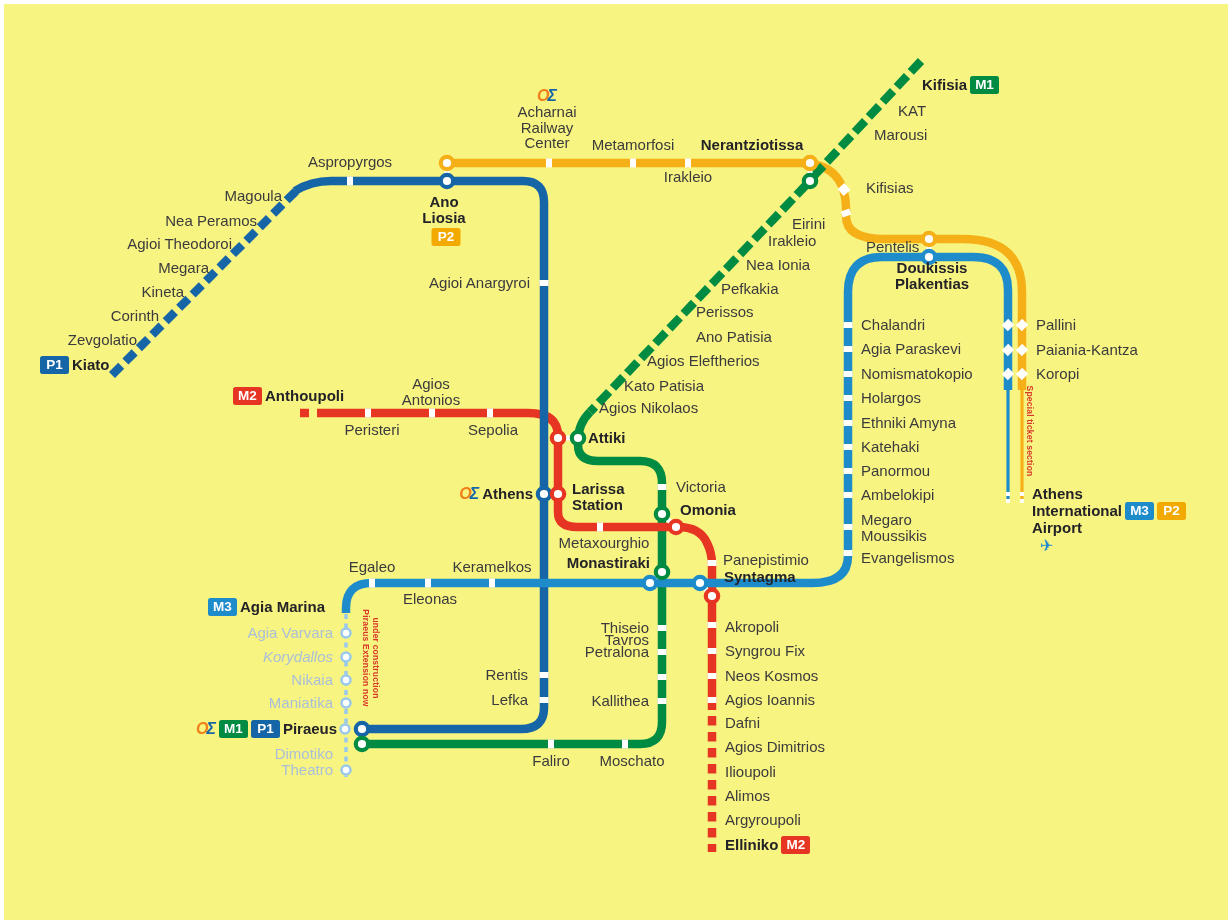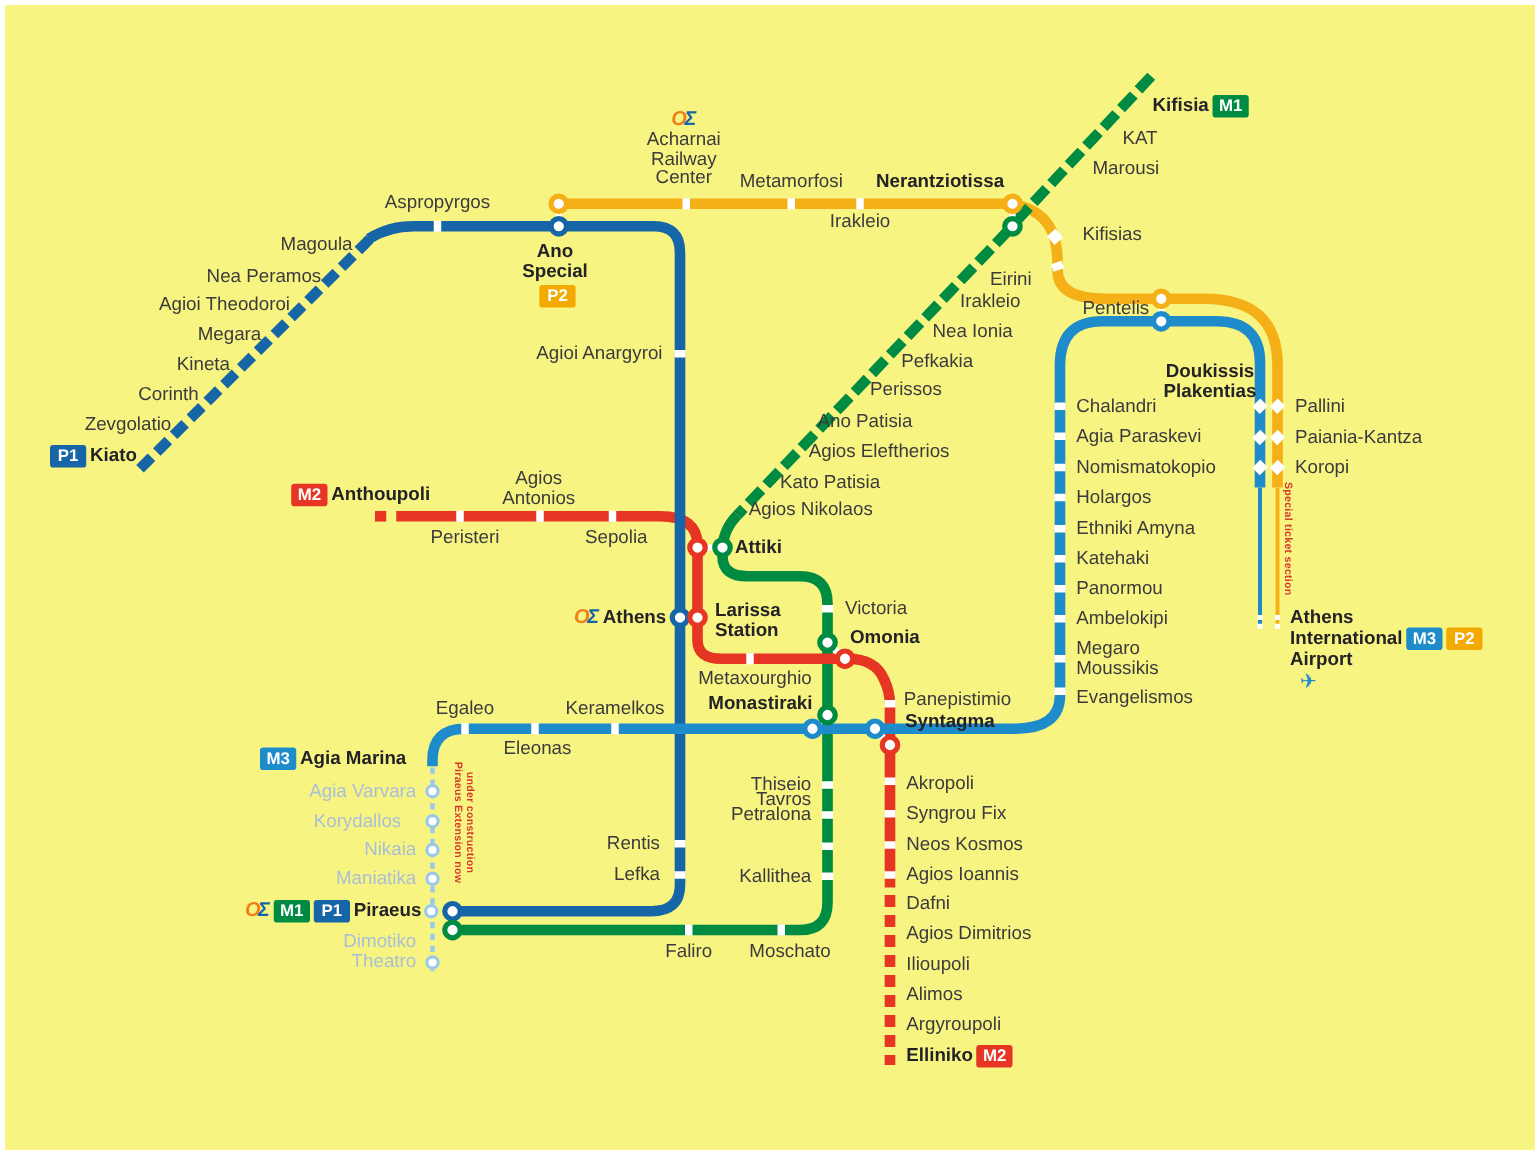--- a/index.html
+++ b/index.html
@@ -186,21 +186,21 @@
     </div>
     <div class="lbl a-l" style="left: 866px; top: 188px;">
       <span class="txt">Kifisias</span>
     </div>
     <div class="lbl a-l" style="left: 866px; top: 212px; margin-top: 35px;">
       <span class="txt">Pentelis</span>
     </div>
     <div class="lbl a-c b" style="left: 444px; top: 209px;">
       <span class="ml">
         <span class="row">Ano</span>
-        <span class="row">Special</span>
+        <span class="row">Liosia</span>
       </span>
     </div>
     <div class="lbl a-c" style="left: 446px; top: 237px;">
       <span class="badge" style="background: rgb(242, 169, 0); color: rgb(255, 255, 255);">P2</span>
     </div>
     <div class="lbl a-r" style="left: 530px; top: 283px;">
       <span class="txt">Agioi Anargyroi</span>
     </div>
     <div class="lbl a-l b" style="left: 922px; top: 85px;">
       <span class="txt">Kifisia</span>
@@ -220,21 +220,21 @@
     </div>
     <div class="lbl a-l" style="left: 746px; top: 265px;">
       <span class="txt">Nea Ionia</span>
     </div>
     <div class="lbl a-l" style="left: 721px; top: 289px;">
       <span class="txt">Pefkakia</span>
     </div>
     <div class="lbl a-l" style="left: 696px; top: 312px;">
       <span class="txt">Perissos</span>
     </div>
-    <div class="lbl a-l" style="left: 654px; top: 337px;">
+    <div class="lbl a-l" style="left: 696px; top: 337px;">
       <span class="txt">Ano Patisia</span>
     </div>
     <div class="lbl a-l" style="left: 647px; top: 361px;">
       <span class="txt">Agios Eleftherios</span>
     </div>
     <div class="lbl a-l" style="left: 624px; top: 386px;">
       <span class="txt">Kato Patisia</span>
     </div>
     <div class="lbl a-l" style="left: 599px; top: 408px;">
       <span class="txt">Agios Nikolaos</span>
@@ -346,21 +346,21 @@
     </div>
     <div class="lbl a-l" style="left: 861px; top: 527px;">
       <span class="ml">
         <span class="row">Megaro</span>
         <span class="row">Moussikis</span>
       </span>
     </div>
     <div class="lbl a-l" style="left: 861px; top: 558px;">
       <span class="txt">Evangelismos</span>
     </div>
-    <div class="lbl a-c b" style="left: 932px; top: 305px; margin-left: 36px;">
+    <div class="lbl a-c b" style="left: 932px; top: 275px;">
       <span class="ml">
         <span class="row">Doukissis</span>
         <span class="row">Plakentias</span>
       </span>
     </div>
     <div class="lbl a-l" style="left: 1036px; top: 325px;">
       <span class="txt">Pallini</span>
     </div>
     <div class="lbl a-l" style="left: 1036px; top: 350px;">
       <span class="txt">Paiania-Kantza</span>
@@ -394,21 +394,21 @@
     <div class="lbl a-c" style="left: 430px; top: 599px;">
       <span class="txt">Eleonas</span>
     </div>
     <div class="lbl a-l b" style="left: 208px; top: 607px;">
       <span class="badge" style="background: rgb(30, 140, 203); color: rgb(255, 255, 255);">M3</span>
       <span class="txt">Agia Marina</span>
     </div>
     <div class="lbl a-r u" style="left: 333px; top: 633px;">
       <span class="txt">Agia Varvara</span>
     </div>
-    <div class="lbl a-r u" style="left: 321px; top: 657px;">
+    <div class="lbl a-r u" style="left: 333px; top: 657px; font-style: italic;">
       <span class="txt">Korydallos</span>
     </div>
     <div class="lbl a-r u" style="left: 333px; top: 680px;">
       <span class="txt">Nikaia</span>
     </div>
     <div class="lbl a-r u" style="left: 333px; top: 703px;">
       <span class="txt">Maniatika</span>
     </div>
     <div class="lbl a-l b" style="left: 196px; top: 729px;">
       <span class="ose">

